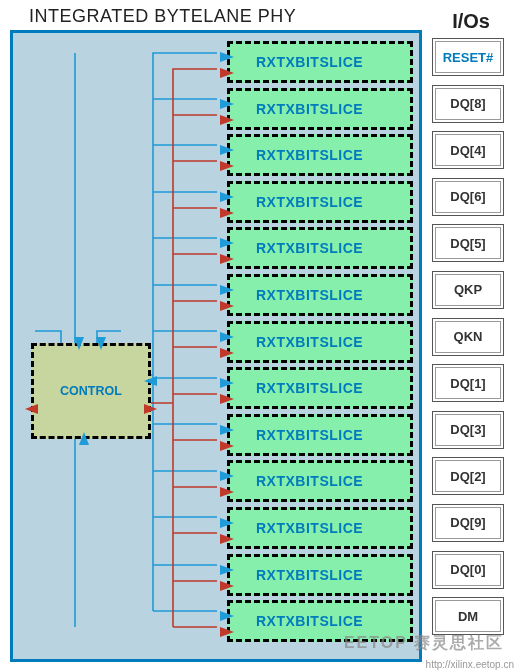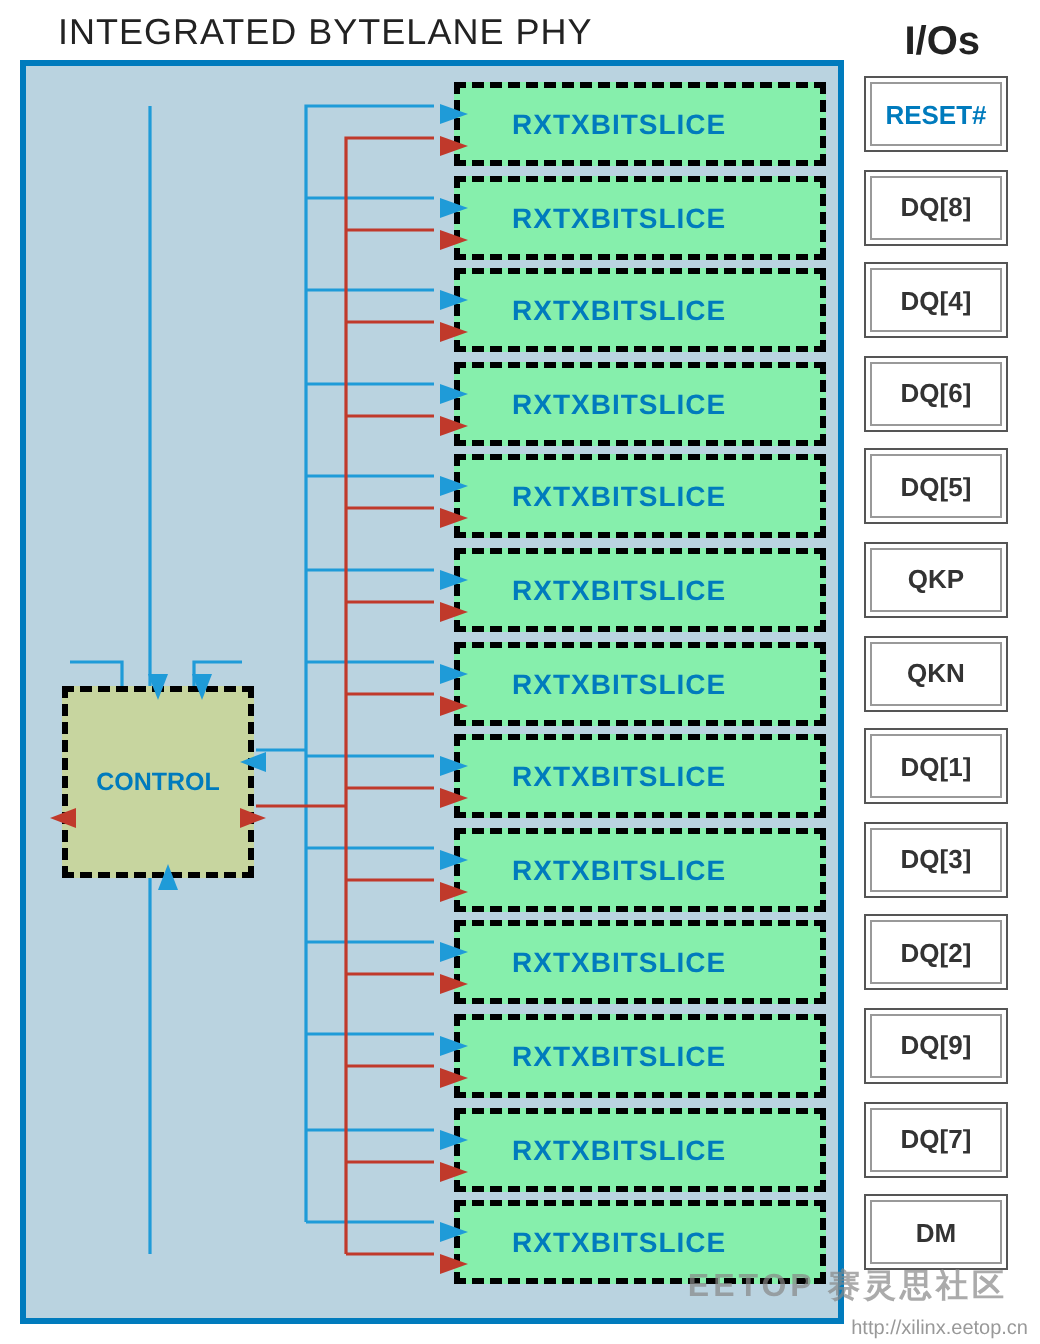--- a/index.html
+++ b/index.html
@@ -6,21 +6,21 @@
     body { font-family: Arial, Helvetica, sans-serif; width: 520px; height: 672px; background: #fff; position: relative; }
     .titles { position: absolute; top: 6px; left: 0; width: 520px; display: flex; }
     .title-phy { font-weight: normal; font-size: 18px; letter-spacing: 0.5px; color: #222; margin-left: 29px; }
     .title-ios { font-weight: bold; font-size: 20px; color: #222; position: absolute; right: 30px; top: 4px; margin-left: 28px; }
     .phy-outer { position: absolute; left: 10px; top: 30px; width: 412px; height: 632px; border: 3px solid #007bbd; background: #bad3e0; }
     .slice-col { position: absolute; left: 214px; top: 8px; width: 186px; }
     .slice { width: 186px; height: 42px; margin-bottom: 4.6px; background: #86efac; position: relative; border: 3px dashed #000; display: flex; align-items: center; justify-content: flex-start; padding-left: 26px; }
     .slice-label { font-size: 14px; font-weight: bold; color: #007bbd; letter-spacing: 0.5px; }
     .slice-arrow-b { position: absolute; left: -10px; top: 8px; width: 0; height: 0; border-top: 5px solid transparent; border-bottom: 5px solid transparent; border-left: 14px solid #1f9bd8; }
     .slice-arrow-r { position: absolute; left: -10px; top: 24px; width: 0; height: 0; border-top: 5px solid transparent; border-bottom: 5px solid transparent; border-left: 14px solid #c0392b; }
-    .control-box { position: absolute; left: 18px; top: 310px; width: 96px; height: 96px; background: #c7d59f; border: 3px dashed #000; display: flex; align-items: center; justify-content: center; }
+    .control-box { position: absolute; left: 18px; top: 310px; width: 120px; height: 96px; background: #c7d59f; border: 3px dashed #000; display: flex; align-items: center; justify-content: center; }
     .control-label { font-size: 12.5px; font-weight: bold; color: #007bbd; }
     .ctrl-arrow { position: absolute; width: 0; height: 0; }
     .ctrl-arrow.top1 { left: 40px; top: -9px; border-left: 5px solid transparent; border-right: 5px solid transparent; border-top: 13px solid #1f9bd8; }
     .ctrl-arrow.top2 { left: 62px; top: -9px; border-left: 5px solid transparent; border-right: 5px solid transparent; border-top: 13px solid #1f9bd8; }
     .ctrl-arrow.bot { left: 45px; bottom: -9px; border-left: 5px solid transparent; border-right: 5px solid transparent; border-bottom: 13px solid #1f9bd8; }
     .ctrl-arrow.rightb { right: -9px; top: 30px; border-top: 5px solid transparent; border-bottom: 5px solid transparent; border-right: 13px solid #1f9bd8; }
     .ctrl-arrow.rightr { right: -9px; top: 58px; border-top: 5px solid transparent; border-bottom: 5px solid transparent; border-left: 13px solid #c0392b; }
     .ctrl-arrow.leftr { left: -9px; top: 58px; border-top: 5px solid transparent; border-bottom: 5px solid transparent; border-right: 13px solid #c0392b; }
     .io-col { position: absolute; left: 432px; top: 38px; width: 56px; }
     .io-box { width: 72px; height: 38px; margin-bottom: 8.6px; border: 1.5px solid #555; background: #fff; position: relative; display: flex; align-items: center; justify-content: center; font-size: 13px; font-weight: 600; color: #333; box-shadow: inset 0 0 0 2px #fff, inset 0 0 0 3px #999; }
@@ -131,18 +131,18 @@
     <div class="io-box ">DQ[8]</div>
     <div class="io-box ">DQ[4]</div>
     <div class="io-box ">DQ[6]</div>
     <div class="io-box ">DQ[5]</div>
     <div class="io-box ">QKP</div>
     <div class="io-box ">QKN</div>
     <div class="io-box ">DQ[1]</div>
     <div class="io-box ">DQ[3]</div>
     <div class="io-box ">DQ[2]</div>
     <div class="io-box ">DQ[9]</div>
-    <div class="io-box ">DQ[7]</div>
+    <div class="io-box ">DQ[0]</div>
     <div class="io-box ">DM</div>
   </div>
 
 <div class="watermark2">EETOP 赛灵思社区</div>
 <div class="watermark">http://xilinx.eetop.cn</div>
 
 </body></html>

